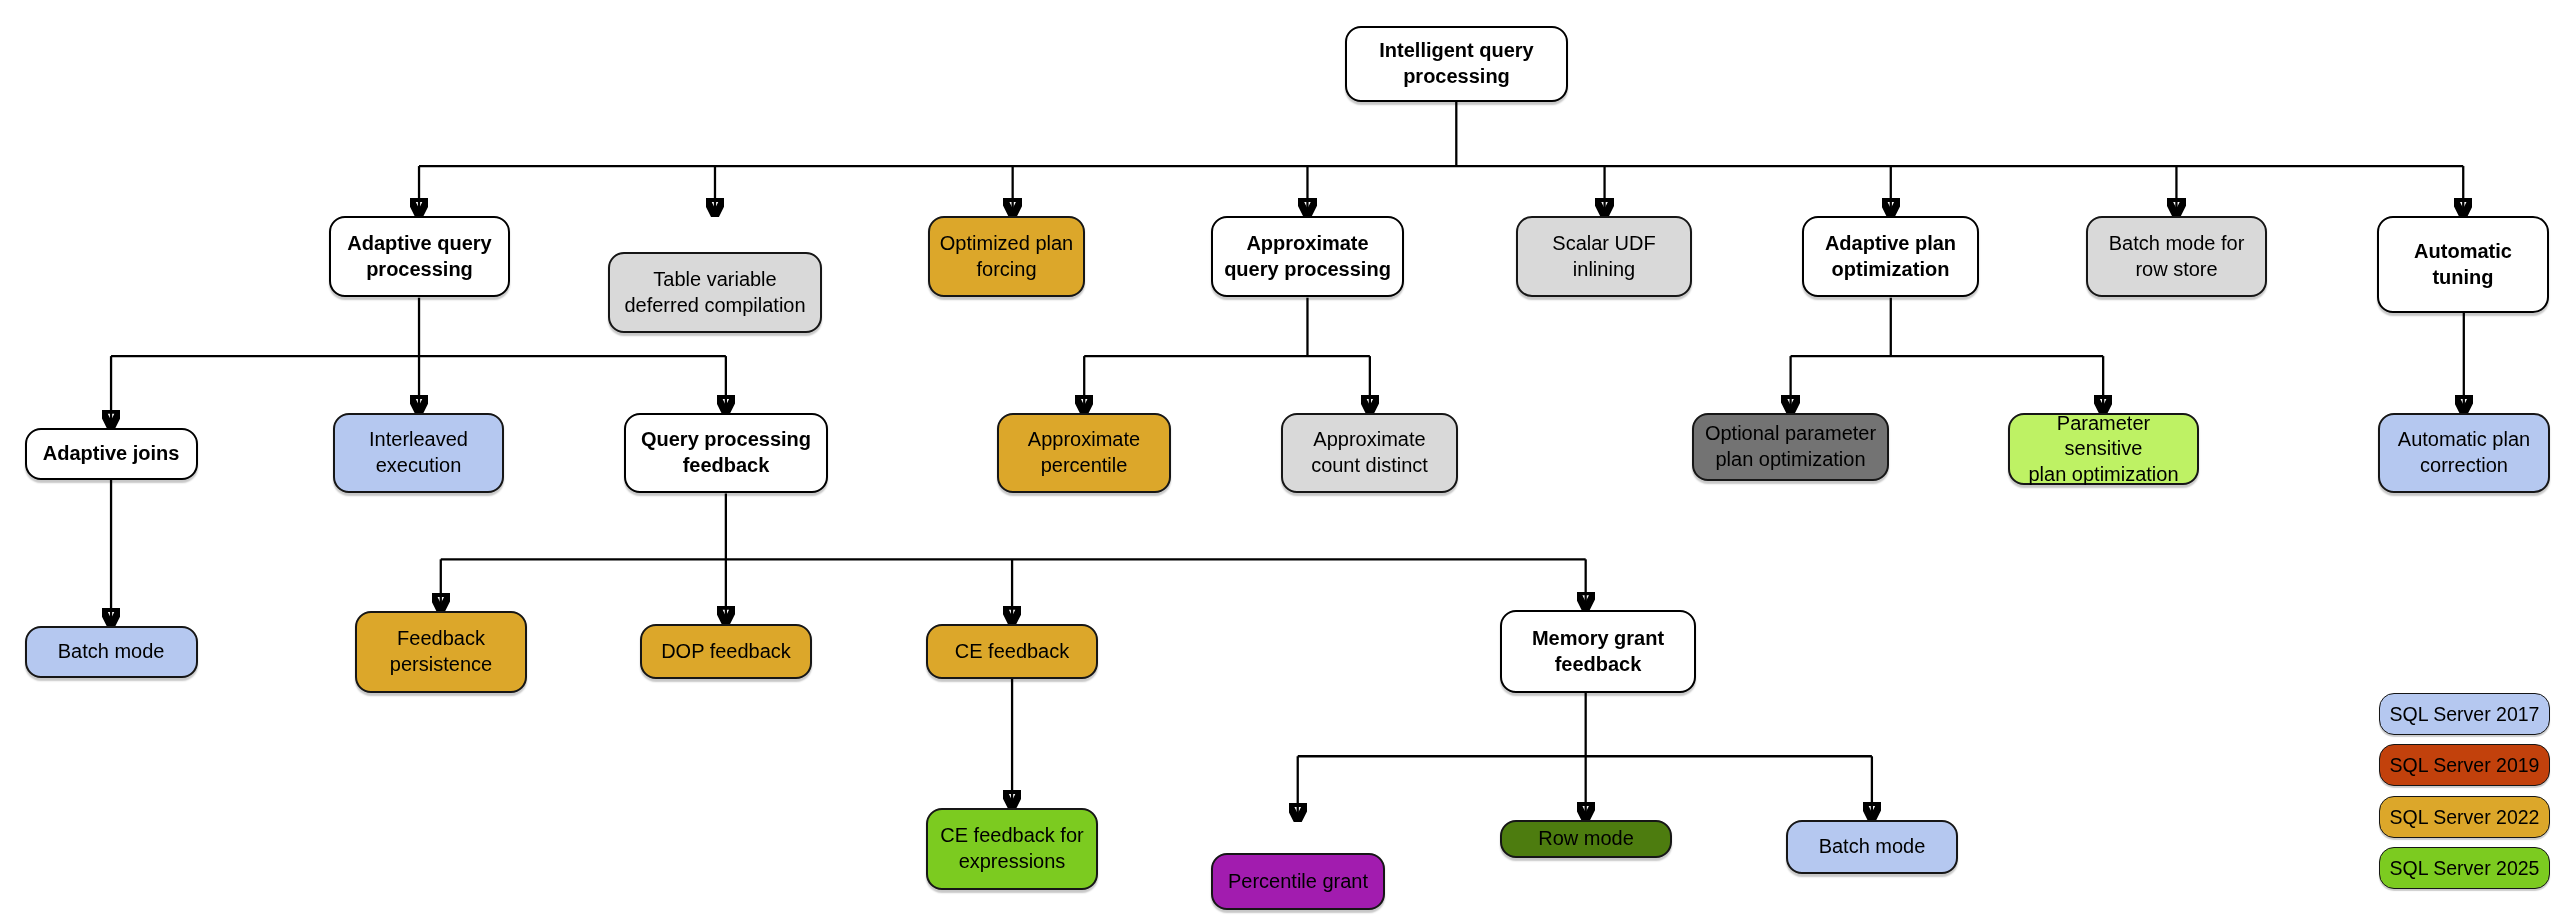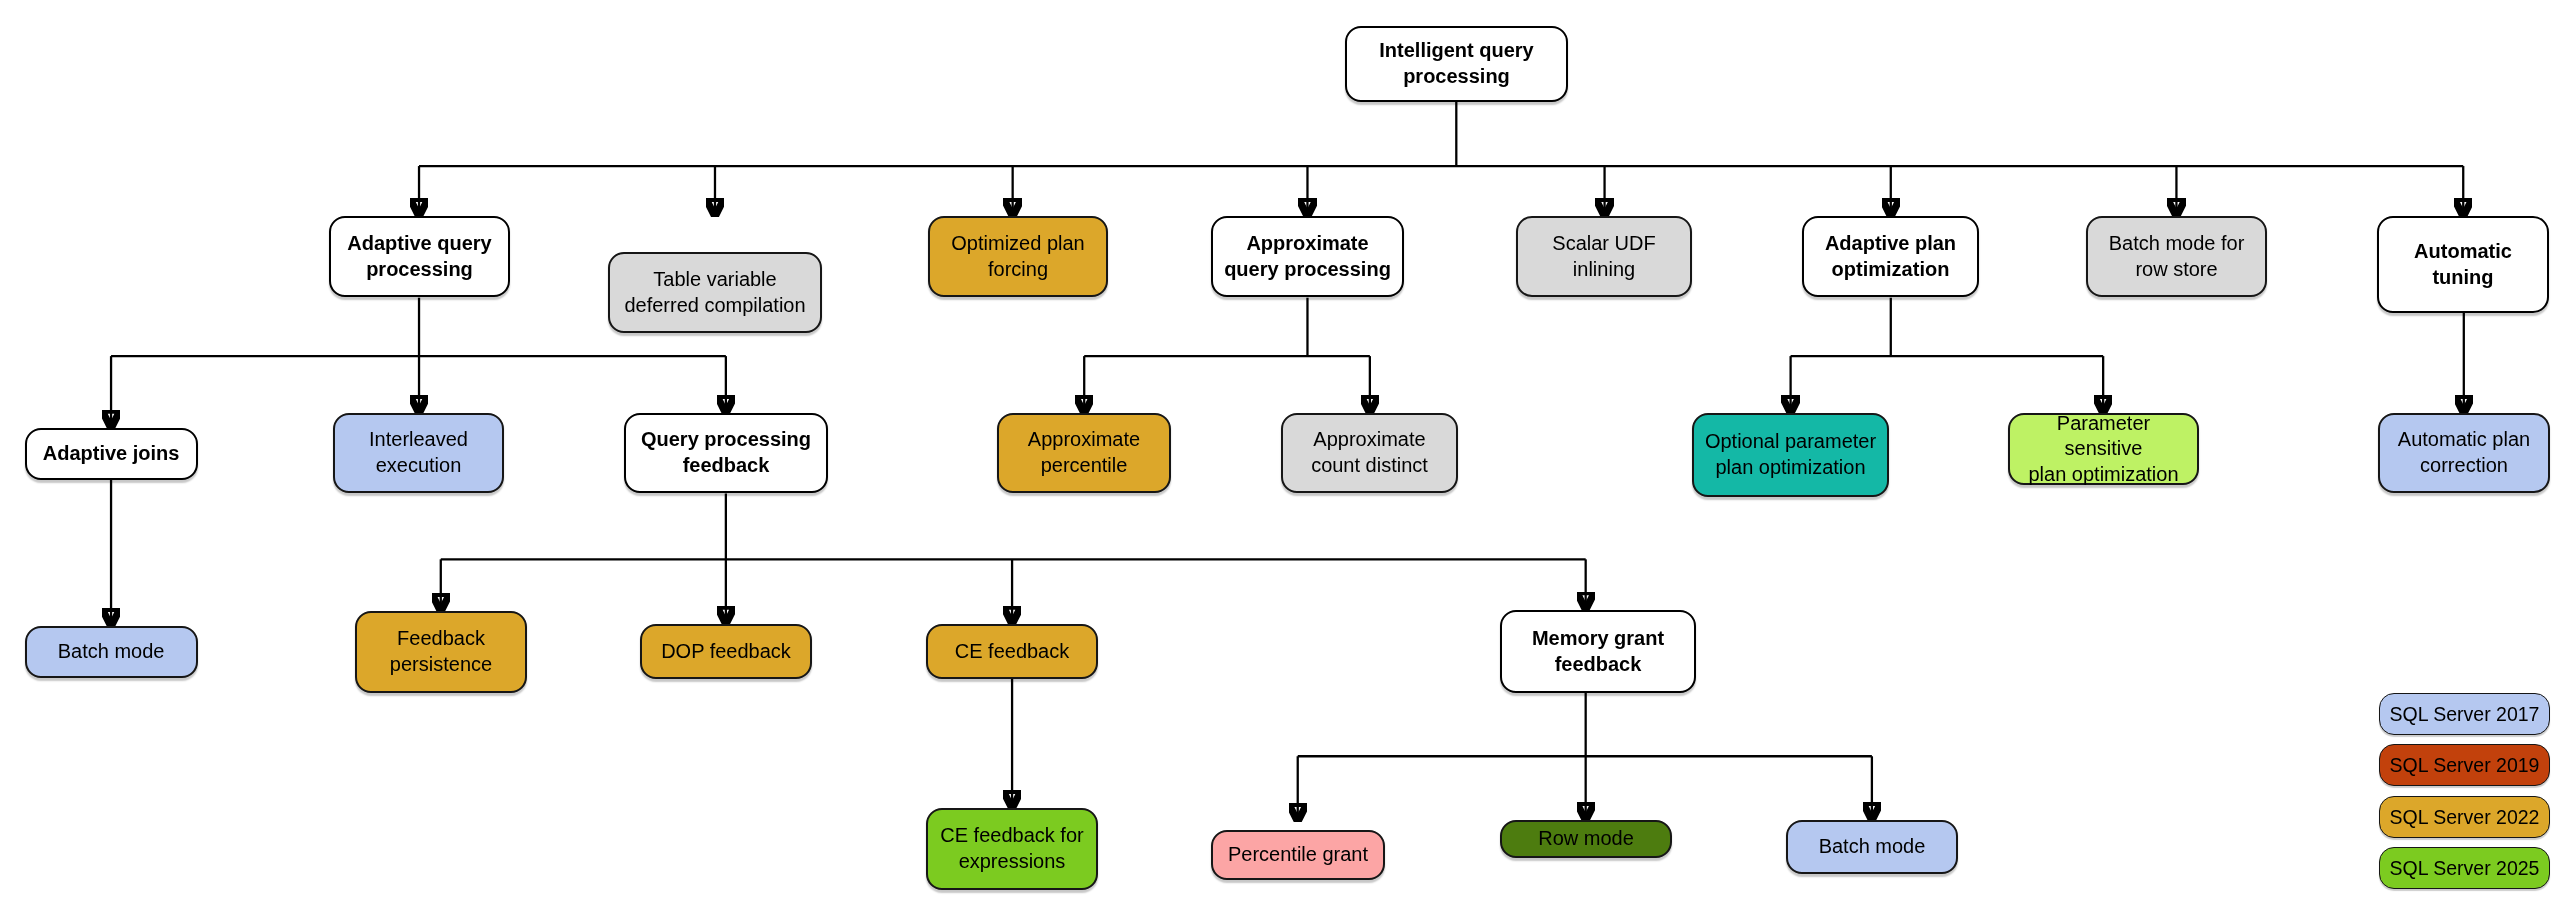--- a/index.html
+++ b/index.html
@@ -109,21 +109,21 @@
     <path d="M3270,1321 V1429" marker-end="url(#arrow)"></path>
   </svg>
 
   <div class="node bold" style="left: 1345px; top: 26px; width: 223px; height: 76px; background: rgb(255, 255, 255); border-color: rgb(0, 0, 0);">Intelligent query
 processing</div>
 
   <div class="node bold" style="left: 329px; top: 216px; width: 181px; height: 81px; background: rgb(255, 255, 255); border-color: rgb(0, 0, 0);">Adaptive query
 processing</div>
   <div class="node" style="left: 608px; top: 216px; width: 214px; height: 81px; background: rgb(217, 217, 217); border-color: rgb(22, 22, 22); margin-top: 36px;">Table variable
 deferred compilation</div>
-  <div class="node" style="left: 928px; top: 216px; width: 180px; height: 81px; background: rgb(220, 167, 42); border-color: rgb(22, 22, 22);">Optimized plan
+  <div class="node" style="left: 928px; top: 216px; width: 157px; height: 81px; background: rgb(220, 167, 42); border-color: rgb(22, 22, 22);">Optimized plan
 forcing</div>
   <div class="node bold" style="left: 1211px; top: 216px; width: 193px; height: 81px; background: rgb(255, 255, 255); border-color: rgb(0, 0, 0);">Approximate
 query processing</div>
   <div class="node" style="left: 1516px; top: 216px; width: 176px; height: 81px; background: rgb(217, 217, 217); border-color: rgb(22, 22, 22);">Scalar UDF
 inlining</div>
   <div class="node bold" style="left: 1802px; top: 216px; width: 177px; height: 81px; background: rgb(255, 255, 255); border-color: rgb(0, 0, 0);">Adaptive plan
 optimization</div>
   <div class="node" style="left: 2086px; top: 216px; width: 181px; height: 81px; background: rgb(217, 217, 217); border-color: rgb(22, 22, 22);">Batch mode for
 row store</div>
   <div class="node bold" style="left: 2377px; top: 216px; width: 172px; height: 97px; background: rgb(255, 255, 255); border-color: rgb(0, 0, 0);">Automatic
@@ -131,38 +131,38 @@
 
   <div class="node bold" style="left: 24.6px; top: 428px; width: 173px; height: 52px; background: rgb(255, 255, 255); border-color: rgb(0, 0, 0);">Adaptive joins</div>
   <div class="node" style="left: 333px; top: 413px; width: 171px; height: 80px; background: rgb(181, 200, 240); border-color: rgb(22, 22, 22);">Interleaved
 execution</div>
   <div class="node bold" style="left: 624px; top: 413px; width: 204px; height: 80px; background: rgb(255, 255, 255); border-color: rgb(0, 0, 0);">Query processing
 feedback</div>
   <div class="node" style="left: 997px; top: 413px; width: 174px; height: 80px; background: rgb(220, 167, 42); border-color: rgb(22, 22, 22);">Approximate
 percentile</div>
   <div class="node" style="left: 1281px; top: 413px; width: 177px; height: 80px; background: rgb(217, 217, 217); border-color: rgb(22, 22, 22);">Approximate
 count distinct</div>
-  <div class="node" style="left: 1692px; top: 413px; width: 197px; height: 84px; background: #14b8a6; border-color: rgb(22, 22, 22);">Optional parameter
+  <div class="node" style="left: 1692px; top: 413px; width: 197px; height: 68px; background: #737373; border-color: rgb(22, 22, 22);">Optional parameter
 plan optimization</div>
   <div class="node" style="left: 2008px; top: 413px; width: 191px; height: 72px; background: #bef264; border-color: rgb(22, 22, 22);">Parameter sensitive
 plan optimization</div>
   <div class="node" style="left: 2378px; top: 413px; width: 172px; height: 80px; background: rgb(181, 200, 240); border-color: rgb(22, 22, 22);">Automatic plan
 correction</div>
 
   <div class="node" style="left: 24.6px; top: 626px; width: 173px; height: 52px; background: rgb(181, 200, 240); border-color: rgb(22, 22, 22);">Batch mode</div>
   <div class="node" style="left: 355px; top: 611px; width: 172px; height: 82px; background: rgb(220, 167, 42); border-color: rgb(22, 22, 22);">Feedback
 persistence</div>
   <div class="node" style="left: 640px; top: 624px; width: 172px; height: 55px; background: rgb(220, 167, 42); border-color: rgb(22, 22, 22);">DOP feedback</div>
   <div class="node" style="left: 926px; top: 624px; width: 172px; height: 55px; background: rgb(220, 167, 42); border-color: rgb(22, 22, 22);">CE feedback</div>
   <div class="node bold" style="left: 1500px; top: 610px; width: 196px; height: 83px; background: rgb(255, 255, 255); border-color: rgb(0, 0, 0);">Memory grant
 feedback</div>
 
   <div class="node" style="left: 926px; top: 808px; width: 172px; height: 82px; background: rgb(124, 203, 32); border-color: rgb(22, 22, 22);">CE feedback for
 expressions</div>
-  <div class="node" style="left: 1211px; top: 830px; width: 174px; height: 50px; background: #fca5a5; border-color: rgb(22, 22, 22);">Percentile grant</div>
+  <div class="node" style="left: 1211px; top: 853px; width: 174px; height: 57px; background: #a21caf; border-color: rgb(22, 22, 22);">Percentile grant</div>
   <div class="node" style="left: 1500px; top: 820px; width: 172px; height: 38px; background: #4d7c0f; border-color: rgb(22, 22, 22);">Row mode</div>
   <div class="node" style="left: 1786px; top: 820px; width: 172px; height: 54px; background: rgb(181, 200, 240); border-color: rgb(22, 22, 22);">Batch mode</div>
 
   <div>
     <div class="pill" style="left: 2379px; top: 693px; width: 171px; height: 42px; background: rgb(181, 200, 240); border-color: rgb(22, 22, 22);">SQL Server 2017</div>
     <div class="pill" style="left: 2379px; top: 744px; width: 171px; height: 42px; background: #c2410c; border-color: rgb(22, 22, 22);">SQL Server 2019</div>
     <div class="pill" style="left: 2379px; top: 796px; width: 171px; height: 42px; background: rgb(220, 167, 42); border-color: rgb(22, 22, 22);">SQL Server 2022</div>
     <div class="pill" style="left: 2379px; top: 847px; width: 171px; height: 42px; background: rgb(124, 203, 32); border-color: rgb(22, 22, 22);">SQL Server 2025</div>
   </div>
 

